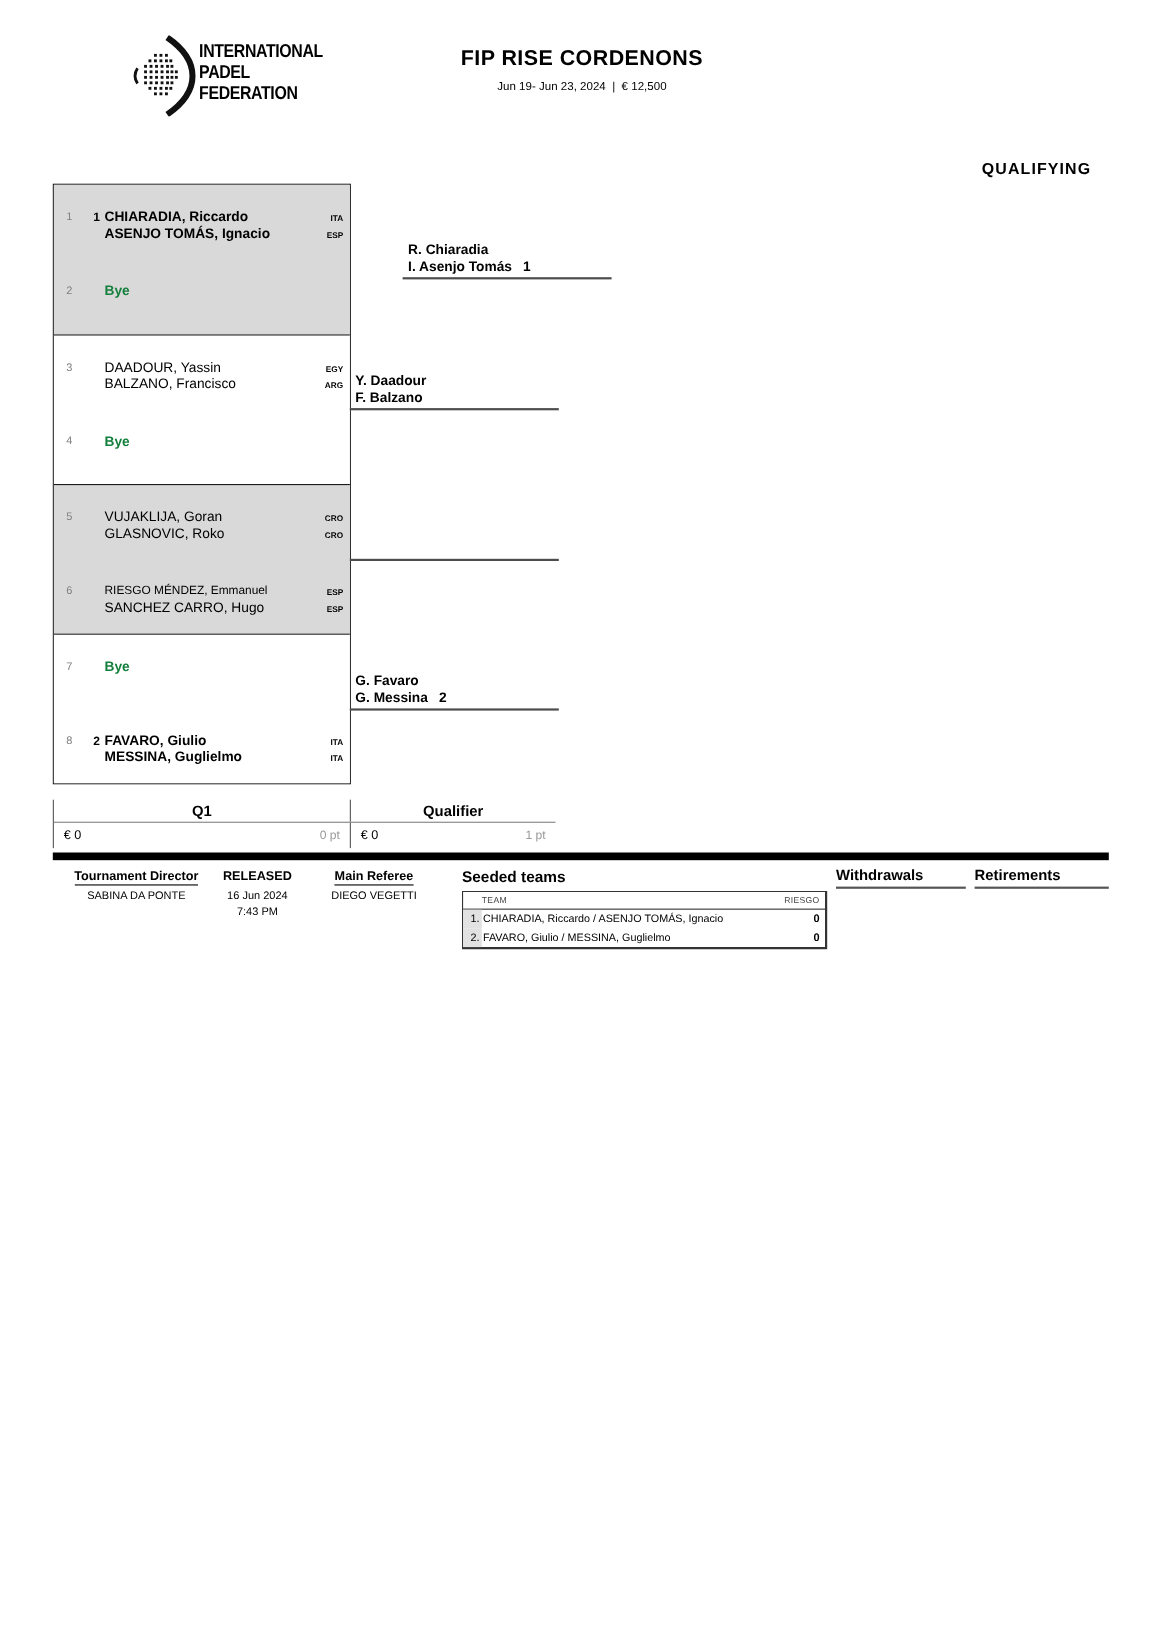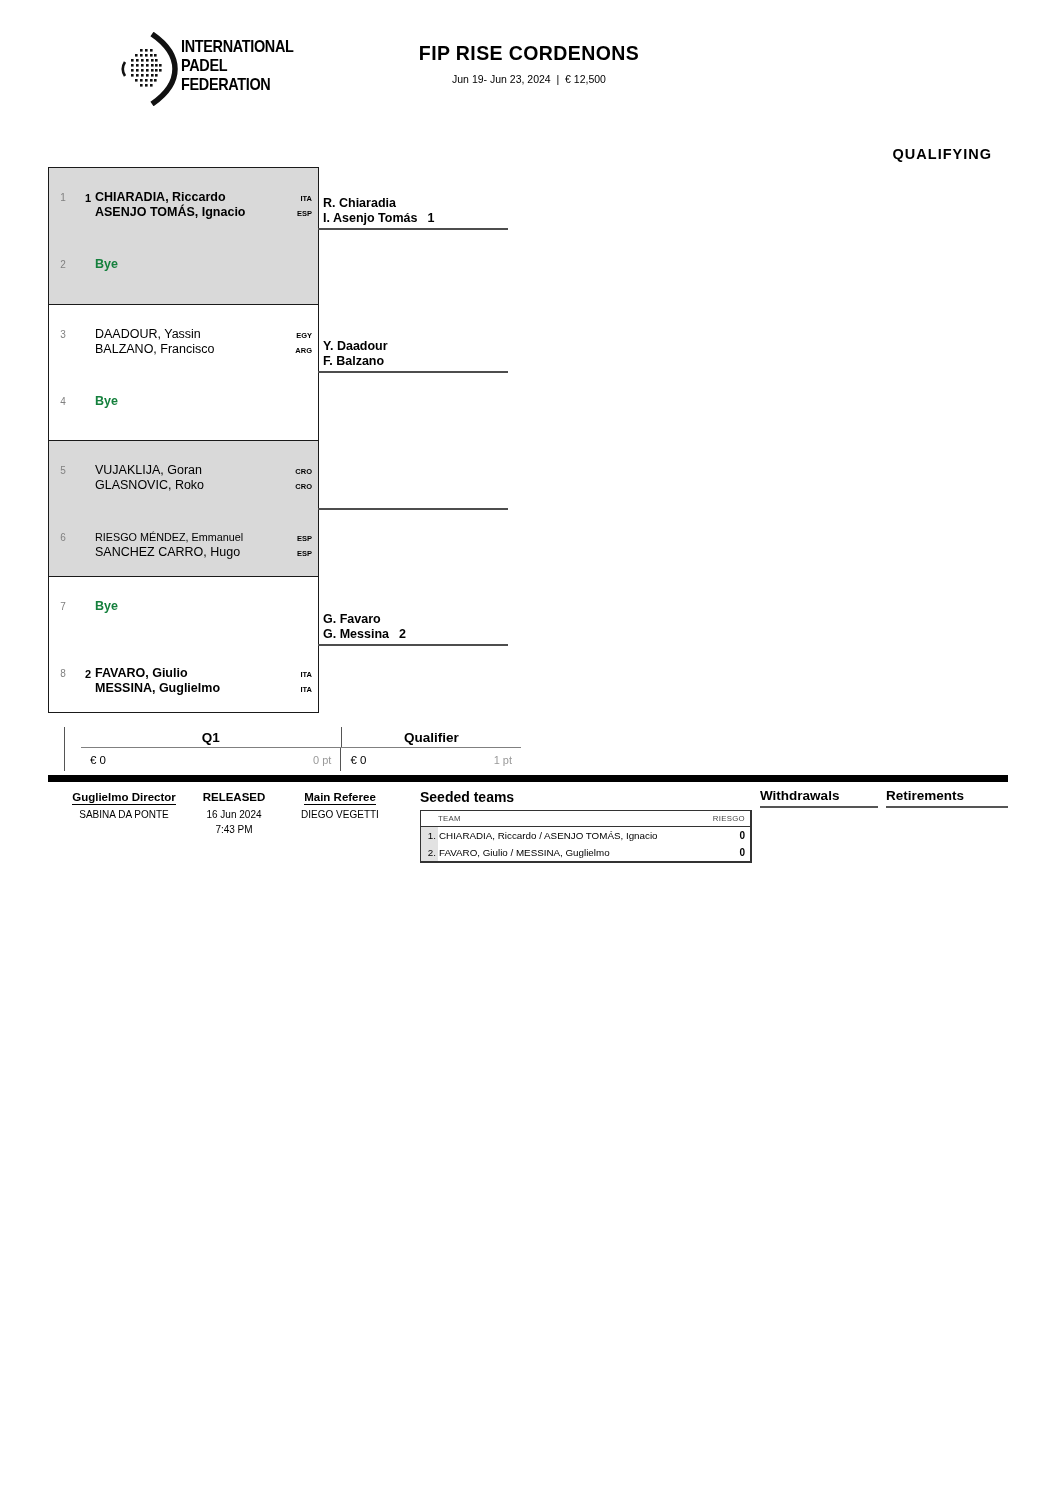--- a/index.html
+++ b/index.html
@@ -43,23 +43,23 @@
   .cc { width:36px; flex:none; text-align:right; padding-right:6px; padding-top:2px;
         font-size:7.5px; font-weight:bold; line-height:14.5px; }
   
   .winner {
     position:absolute; left:318px; width:190px; height:36px;
     border-bottom:2px solid #4d4d4d;
     display:flex; flex-direction:column; justify-content:flex-end;
     padding:0 0 3px 5px; font-weight:bold; font-size:12.5px; line-height:14.5px;
   }
   .winner .wseed { margin-left:10px; }
-  .w1 { top:194px; } .w2 { top:337px; } .w3 { top:474px; } .w4 { top:610px; }
-  
-  .rounds { position:absolute; left:64px; top:727px; width:457px; border-left:1px solid #555;padding-left:16px; }
+  .w1 { top:218px;margin-left:48px; } .w2 { top:337px; } .w3 { top:474px; } .w4 { top:610px; }
+  
+  .rounds { position:absolute; left:48px; top:727px; width:457px; border-left:1px solid #555; }
   .round-header-row { display:flex; height:21px; border-bottom:1.5px solid #808080; }
   .round-header-row .cell { font-weight:bold; font-size:13.5px; display:flex; align-items:center; justify-content:center; }
   .cell.c1 { width:270px; border-right:1px solid #555; }
   .cell.c2 { width:186px; }
   .round-value-row { display:flex; height:23px; }
   .round-value-row .cell { display:flex; align-items:center; justify-content:space-between; padding:0 9px; font-size:11.5px; }
   .round-value-row .pts { color:#999; font-size:11px; }
   
   .thick-bar { position:absolute; left:48px; top:775px; width:960px; height:6.5px; background:#000; }
   
@@ -274,21 +274,21 @@
       <div class="cell c2">
         <span>€ 0</span>
         <span class="pts">1 pt</span>
       </div>
     </div>
   </div>
 
   <div class="thick-bar"></div>
 
   <div class="info-col dir-col">
-    <span class="info-label">Guglielmo Director</span>
+    <span class="info-label">Tournament Director</span>
     <div class="info-val">SABINA DA PONTE</div>
   </div>
   <div class="info-col rel-col">
     <span class="info-label noline">RELEASED</span>
     <div class="info-val">16 Jun 2024</div>
     <div class="info-val">7:43 PM</div>
   </div>
   <div class="info-col ref-col">
     <span class="info-label">Main Referee</span>
     <div class="info-val">DIEGO VEGETTI</div>

